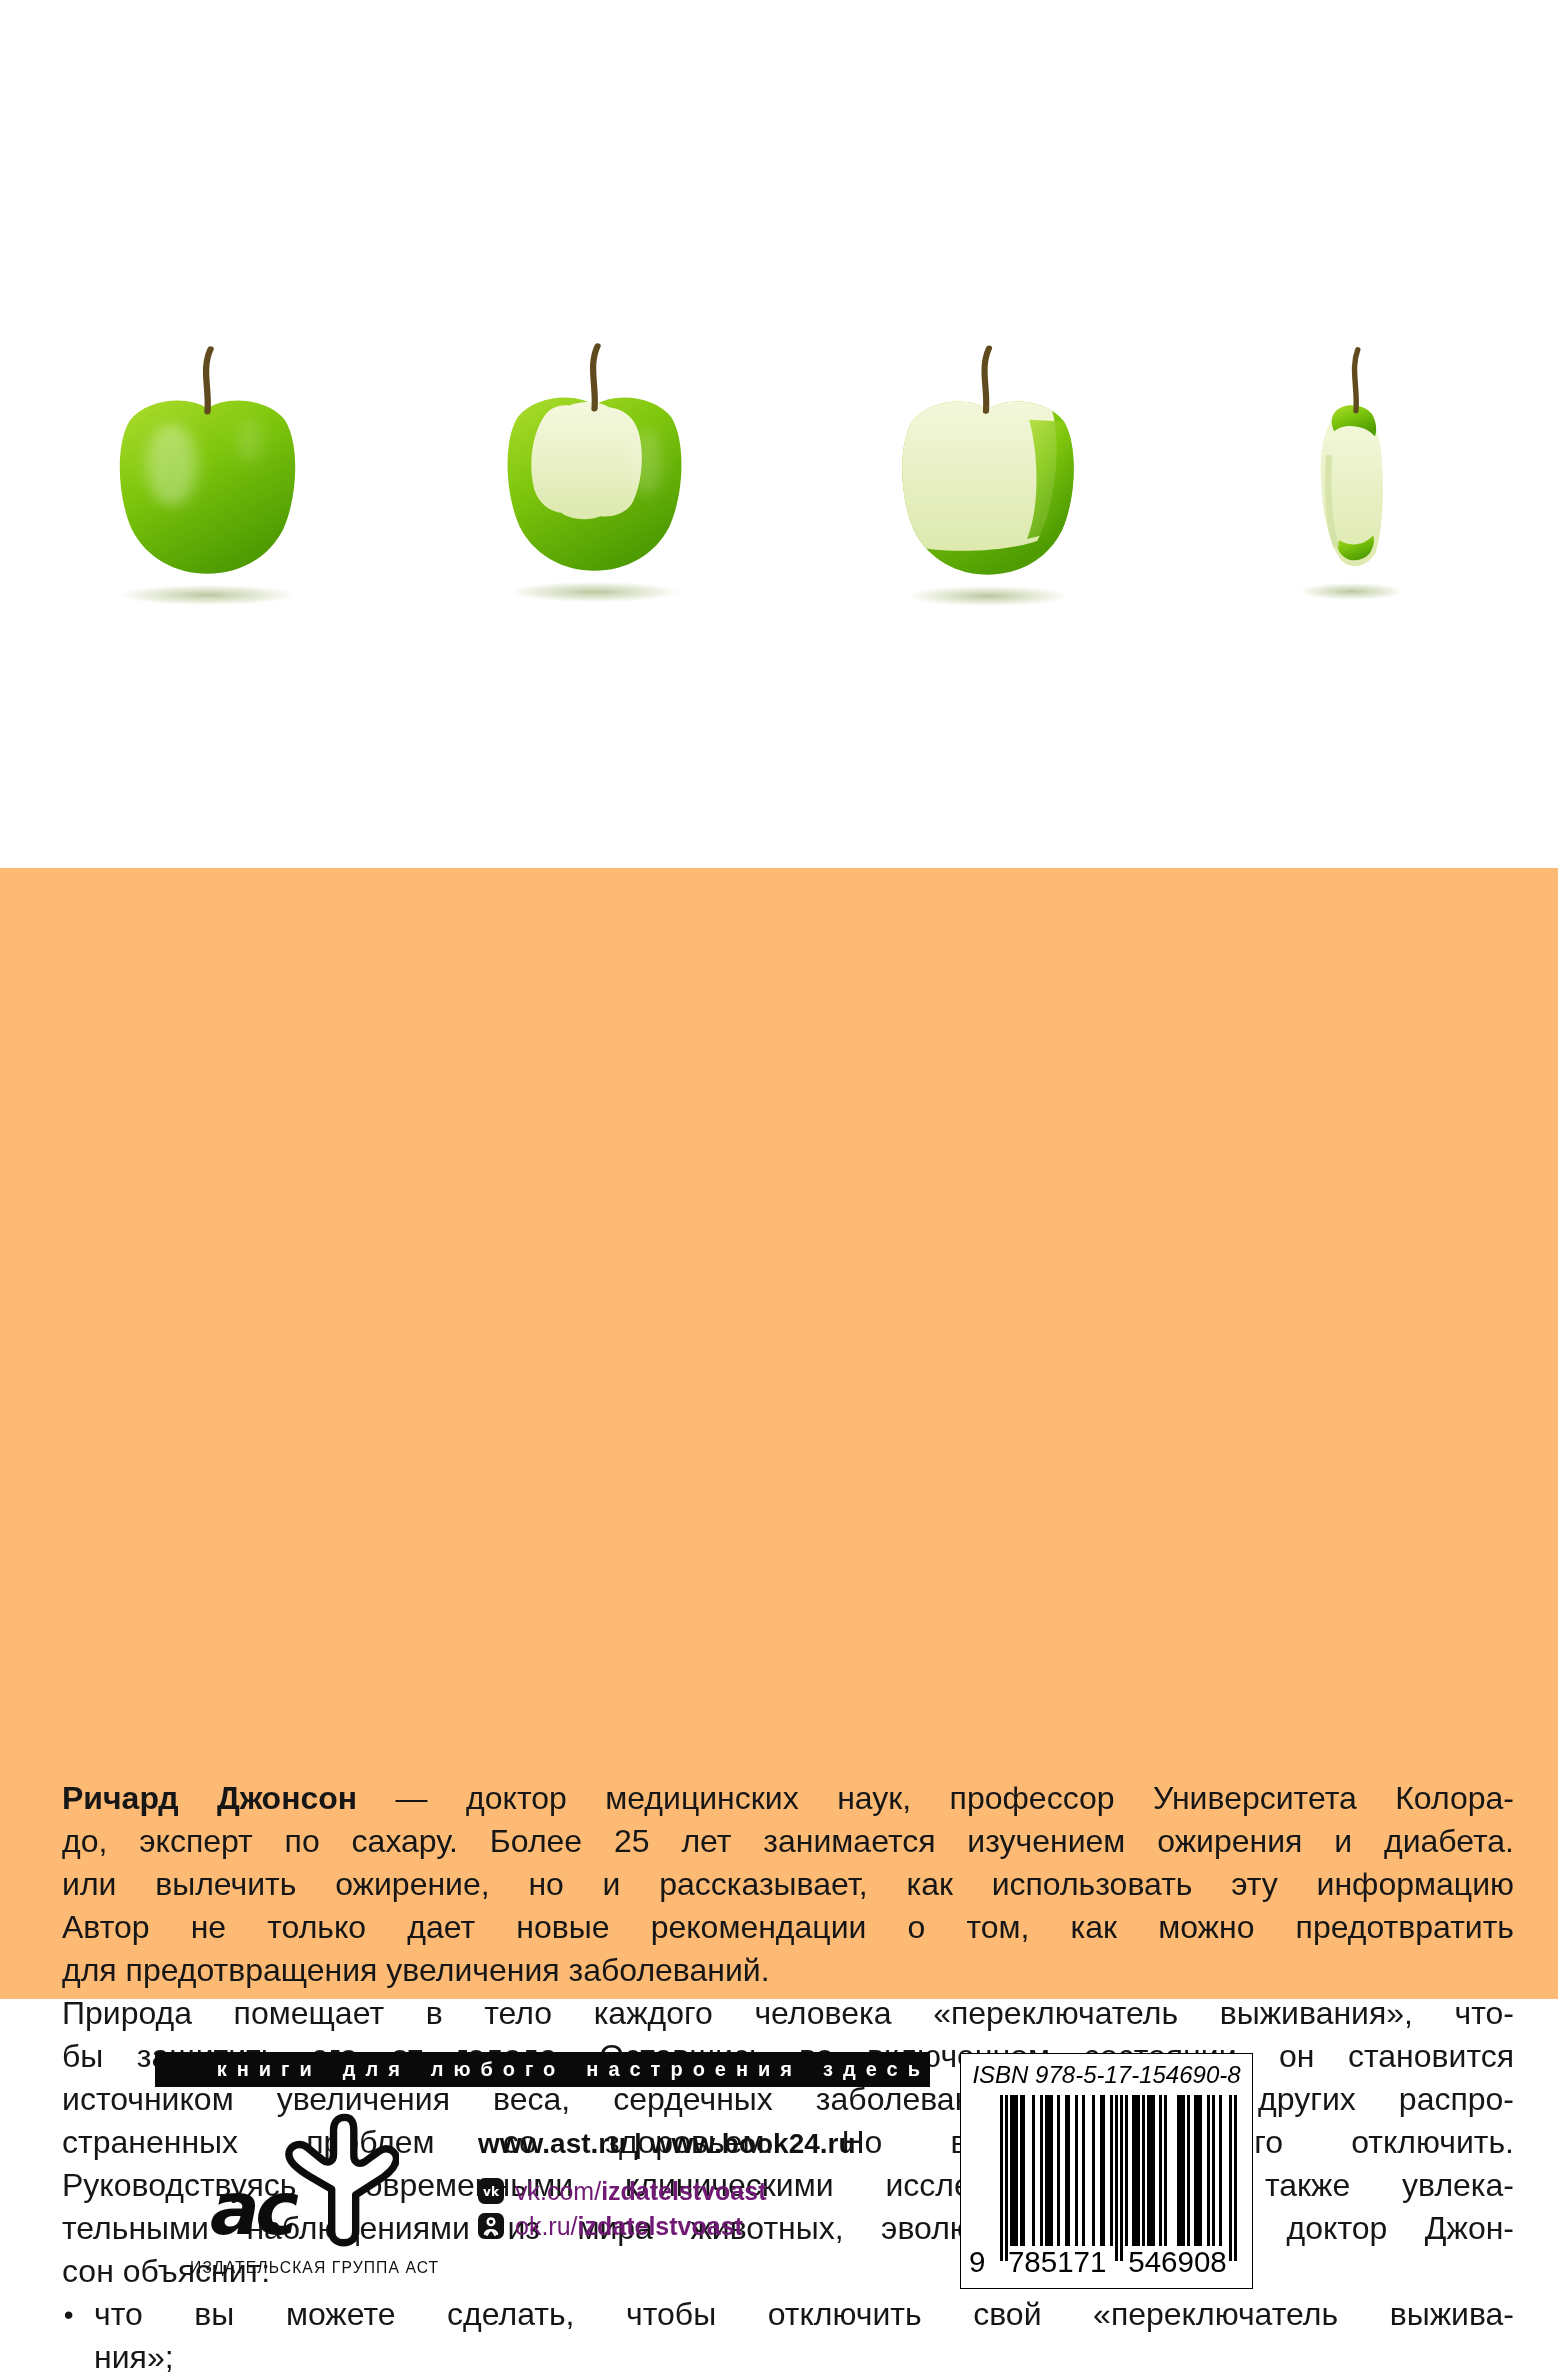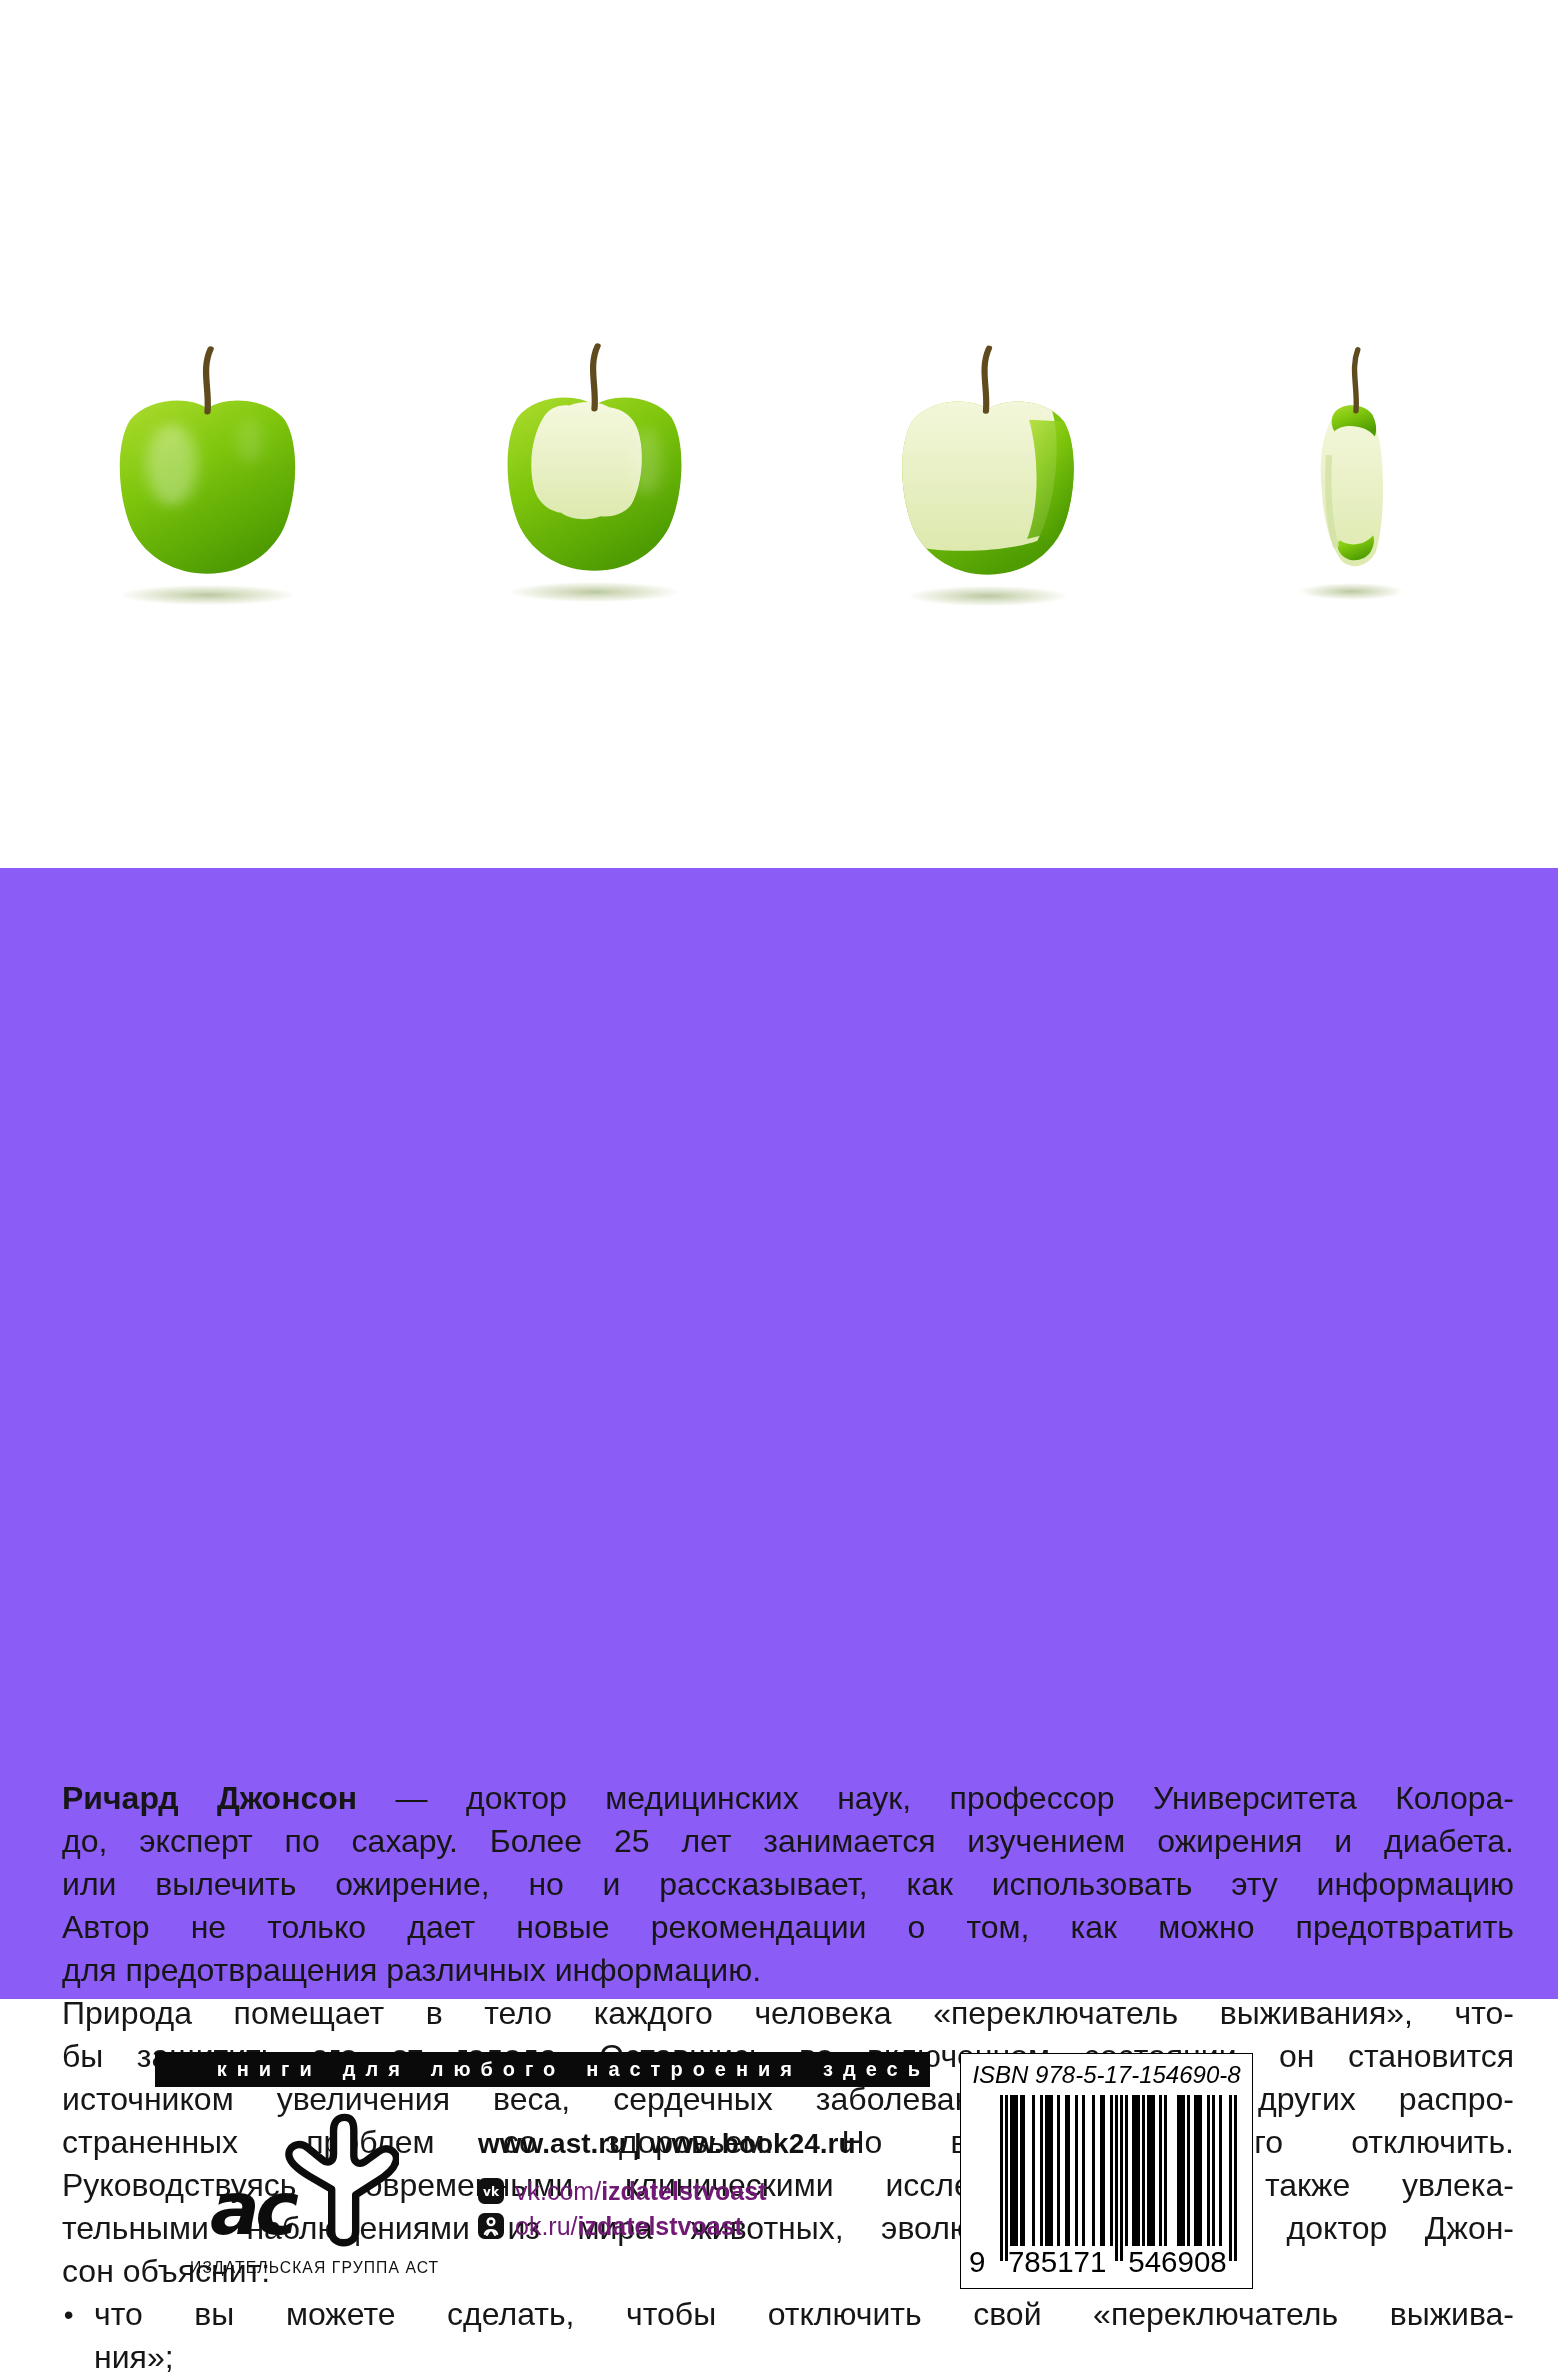--- a/index.html
+++ b/index.html
@@ -9,21 +9,21 @@
     font-family:"Liberation Sans", sans-serif;color:#161616;
     -webkit-font-smoothing:antialiased;
   }
 
   
   .apple-svg{position:absolute;}
 
   
   .green-band{
     position:absolute;left:0;top:868px;width:1559px;height:1131px;
-    background:#8b5cf6;
+    background:#fdba74;
   }
   .desc{
     position:absolute;left:62px;top:909px;width:1452px;
     font-size:32px;line-height:43px;color:#161616;
   }
   .jline{text-align:justify;text-align-last:justify;white-space:normal;}
   .jline.last{text-align-last:left;}
   .bullet{position:relative;padding-left:32px;}
   .bullet .marker{position:absolute;left:1.8px;top:0;font-size:28px;}
 
@@ -138,21 +138,21 @@
     </svg>
   </div>
 
   <section class="green-band">
     <div class="desc" id="desc">
         <div class="para">
           <div class="jline"><b>Ричард Джонсон</b> — доктор медицинских наук, профессор Университета Колора-</div>
           <div class="jline">до, эксперт по сахару. Более 25 лет занимается изучением ожирения и диабета.</div>
           <div class="jline">или вылечить ожирение, но и рассказывает, как использовать эту информацию</div>
           <div class="jline">Автор не только дает новые рекомендации о том, как можно предотвратить</div>
-          <div class="jline last">для предотвращения различных информацию.</div>
+          <div class="jline last">для предотвращения увеличения заболеваний.</div>
         </div>
         <div class="para">
           <div class="jline">Природа помещает в тело каждого человека «переключатель выживания», что-</div>
           <div class="jline">бы защитить его от голода. Оставшись во включенном состоянии, он становится</div>
           <div class="jline">источником увеличения веса, сердечных заболеваний и многих других распро-</div>
           <div class="jline">страненных проблем со здоровьем. Но вы можете его отключить.</div>
           <div class="jline">Руководствуясь современными клиническими исследованиями, а также увлека-</div>
           <div class="jline">тельными наблюдениями из мира животных, эволюции и истории, доктор Джон-</div>
           <div class="jline last">сон объяснит:</div>
         </div>

